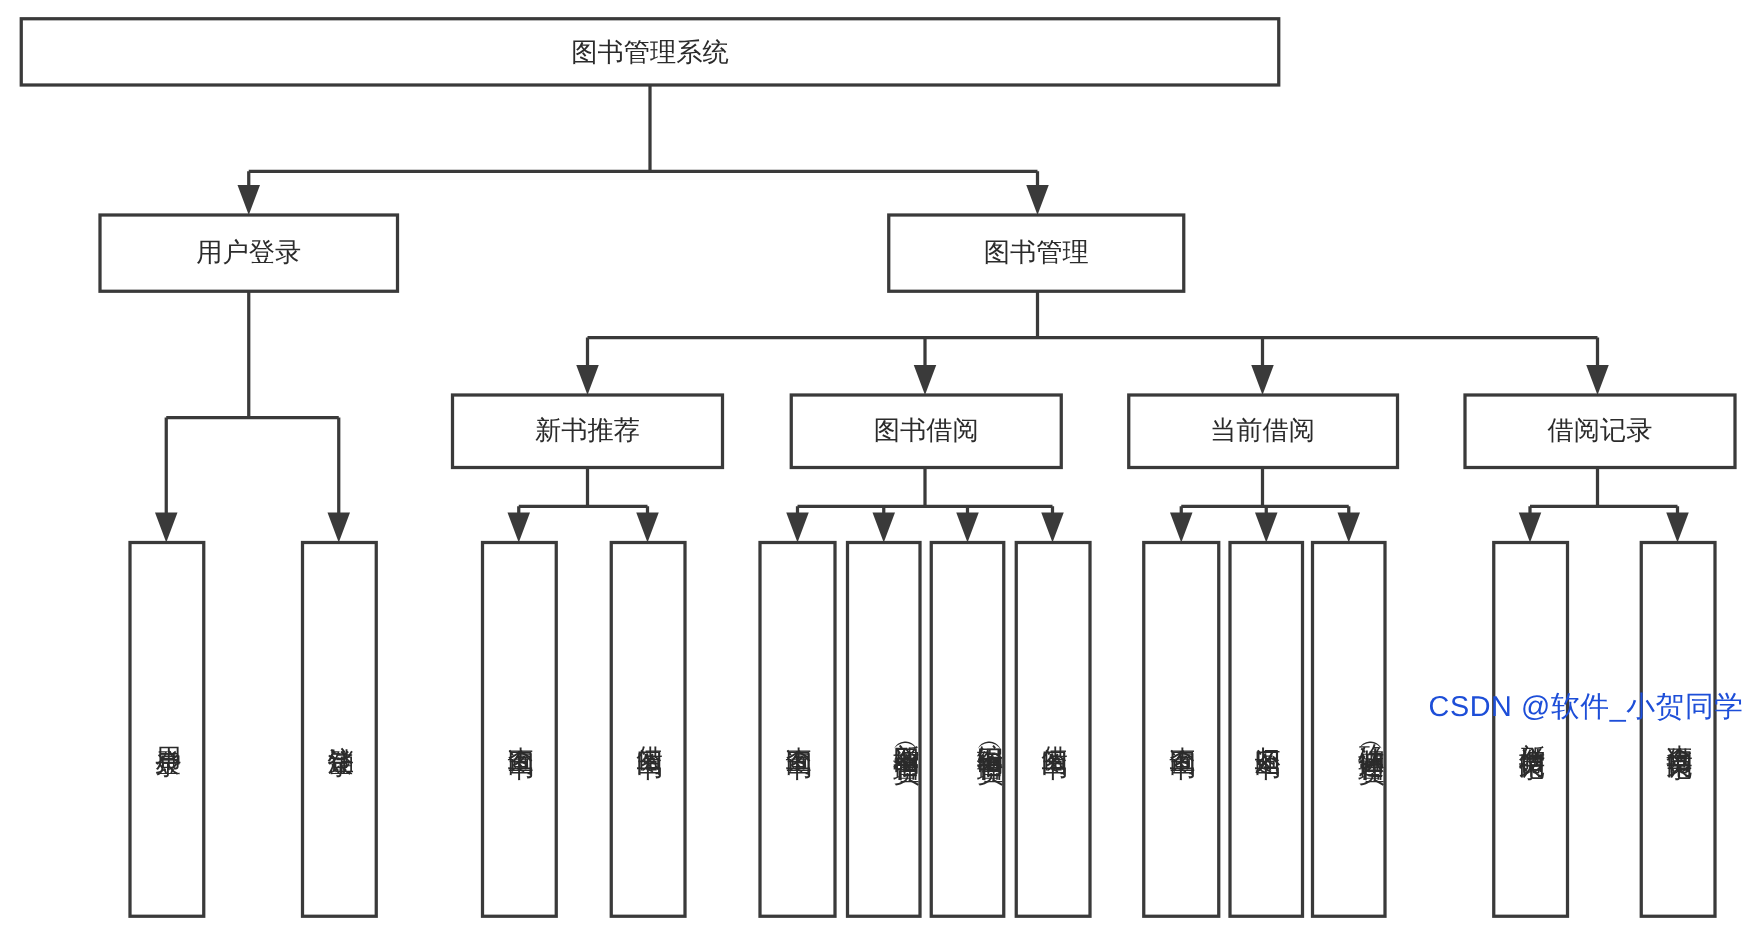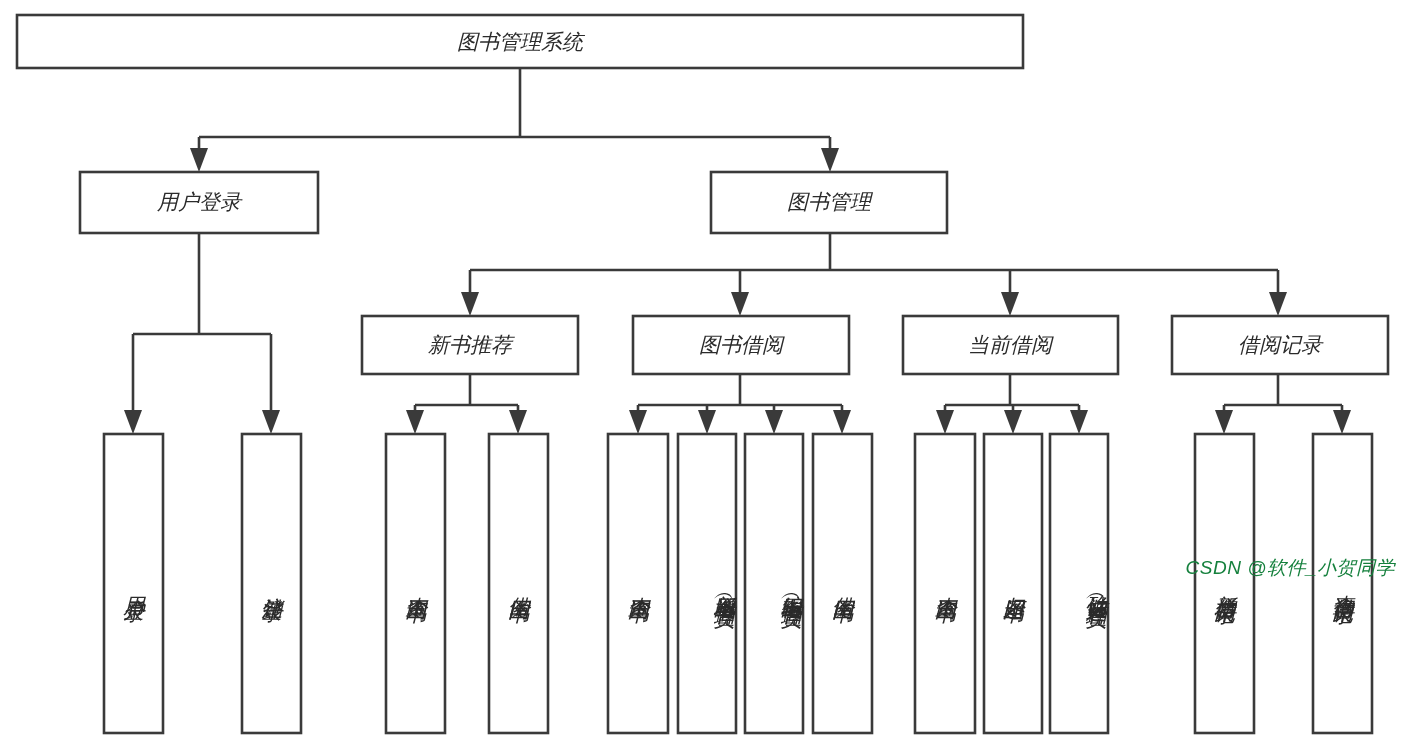--- a/index.html
+++ b/index.html
@@ -11,21 +11,20 @@
     width: 1405px;
     height: 747px;
     font-family: "Liberation Sans", "DejaVu Sans", sans-serif;
     overflow: hidden;
   }
   #diagram-root {
     position: relative;
     width: 1405px;
     height: 587px;
     background: #ffffff;
-    font-style: italic;
   }
   svg#tree-svg {
     position: absolute;
     left: 0;
     top: 0;
     width: 1405px;
     height: 747px;
   }
   .node-box {
     fill: #ffffff;
@@ -62,22 +61,22 @@
     align-items: center;
     justify-content: center;
     white-space: nowrap;
     user-select: none;
   }
   .watermark {
     position: absolute;
     right: 10px;
     bottom: 6px;
     font-family: "Liberation Sans", "DejaVu Sans", sans-serif;
-    font-size: 19px;
-    color: #15803d;
+    font-size: 23px;
+    color: #1d4ed8;
     letter-spacing: 0.5px;
     white-space: nowrap;
   }
 </style>
 </head>
 <body>
 
 <div id="diagram-root">
 
   <svg id="tree-svg" viewBox="0 0 1405 747">

